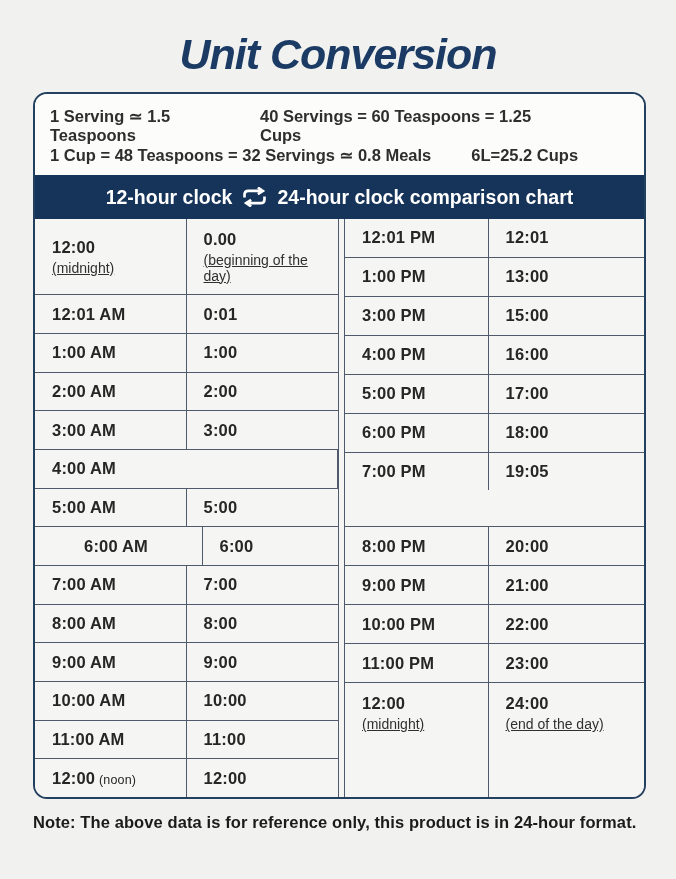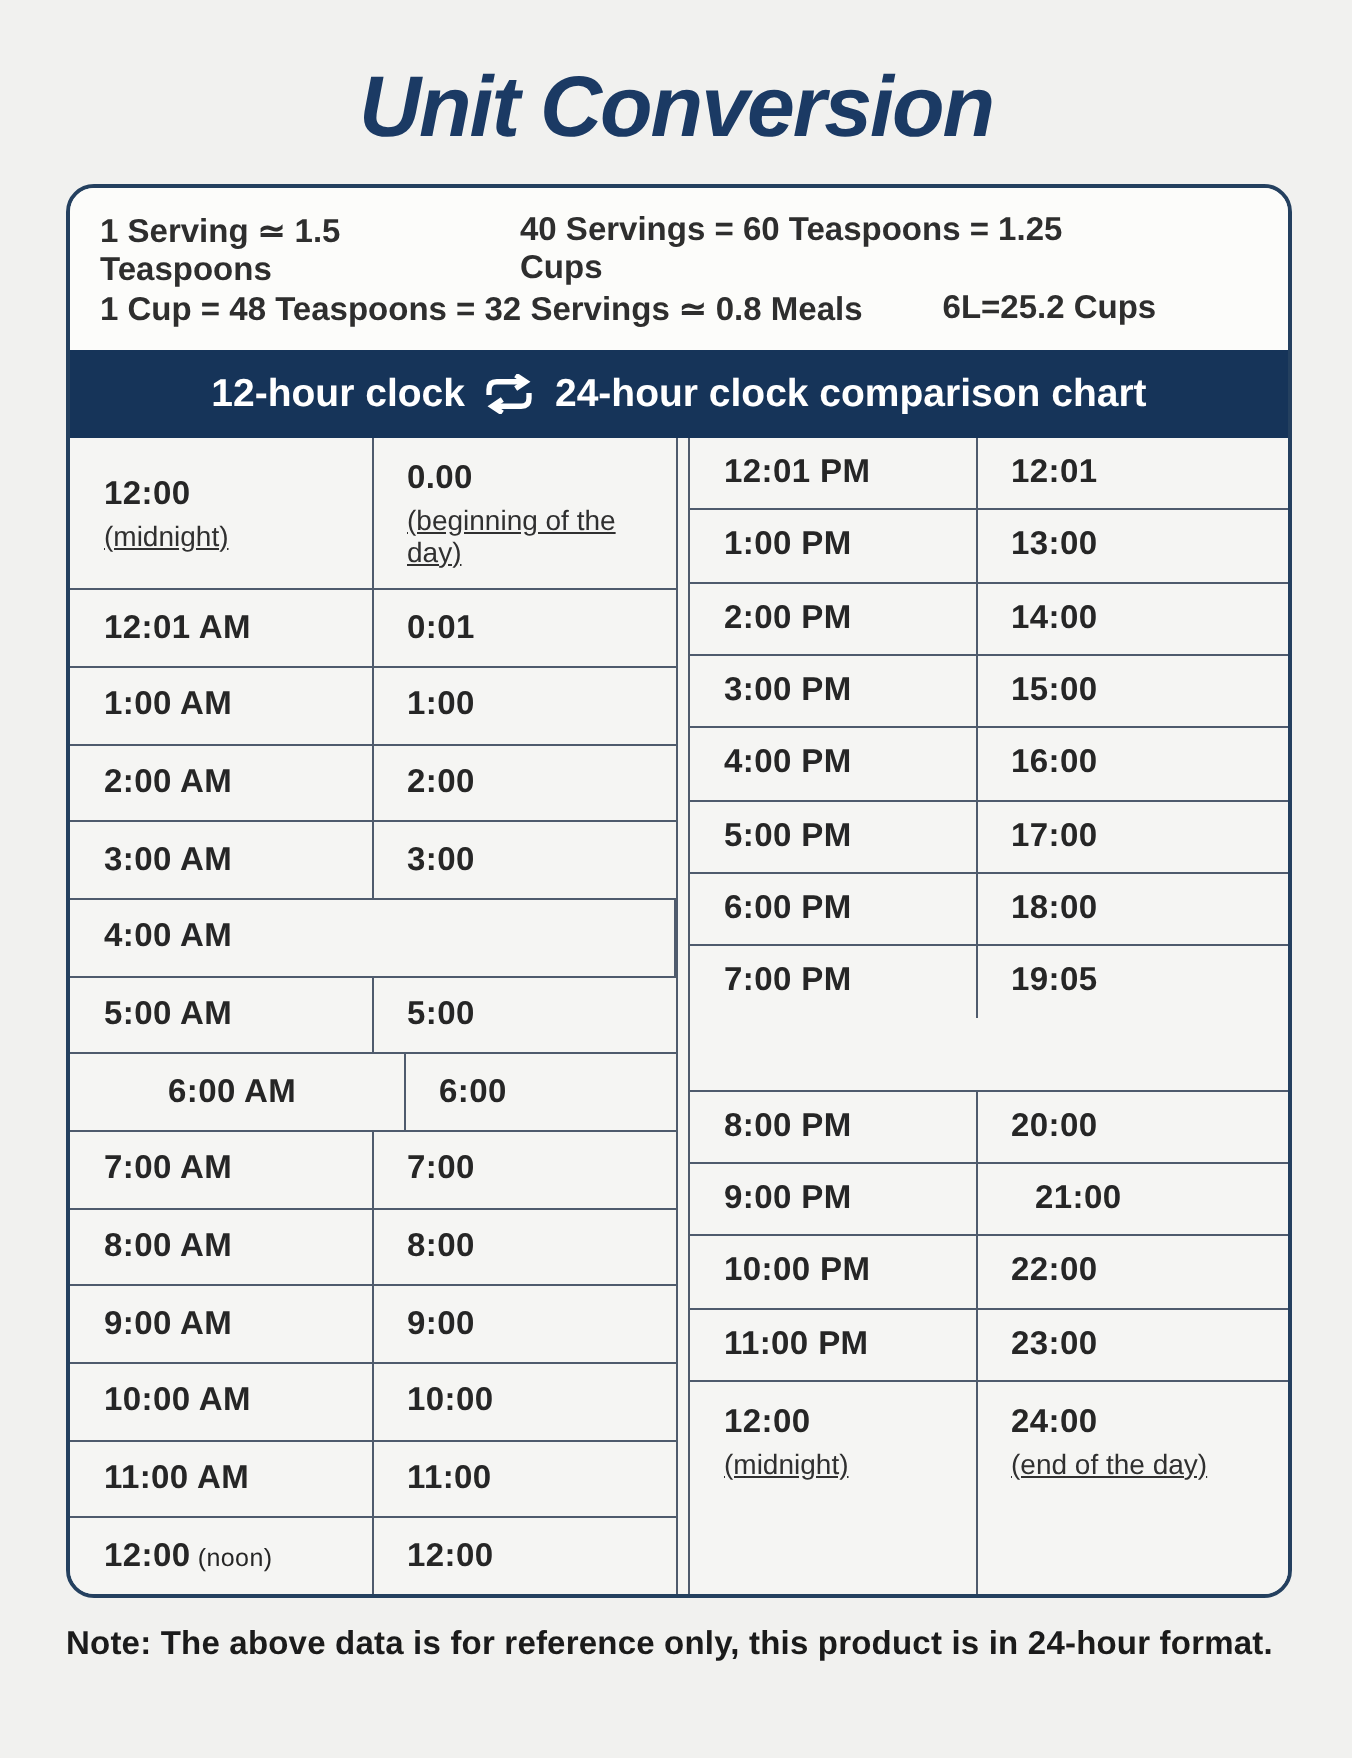--- a/index.html
+++ b/index.html
@@ -264,28 +264,20 @@
         <div class="trow" style="flex: 1 1 0px;">
           <div class="tcell">
             <div class="line">1:00 PM</div>
           </div>
           <div class="tcell">
             <div class="line">13:00</div>
           </div>
         </div>
         <div class="trow" style="flex: 1 1 0px;">
           <div class="tcell">
-            <div class="line">2:00 PM</div>
-          </div>
-          <div class="tcell">
-            <div class="line">14:00</div>
-          </div>
-        </div>
-        <div class="trow" style="flex: 1 1 0px;">
-          <div class="tcell">
             <div class="line">3:00 PM</div>
           </div>
           <div class="tcell">
             <div class="line">15:00</div>
           </div>
         </div>
         <div class="trow" style="flex: 1 1 0px;">
           <div class="tcell">
             <div class="line">4:00 PM</div>
           </div>
@@ -318,21 +310,21 @@
           </div>
         </div>
         <div class="trow" style="flex: 1 1 0px; margin-top: 36px;">
           <div class="tcell">
             <div class="line">8:00 PM</div>
           </div>
           <div class="tcell">
             <div class="line">20:00</div>
           </div>
         </div>
-        <div class="trow" style="flex: 1 1 0px; gap: 12px;">
+        <div class="trow" style="flex: 1 1 0px;">
           <div class="tcell">
             <div class="line">9:00 PM</div>
           </div>
           <div class="tcell">
             <div class="line">21:00</div>
           </div>
         </div>
         <div class="trow" style="flex: 1 1 0px;">
           <div class="tcell">
             <div class="line">10:00 PM</div>

